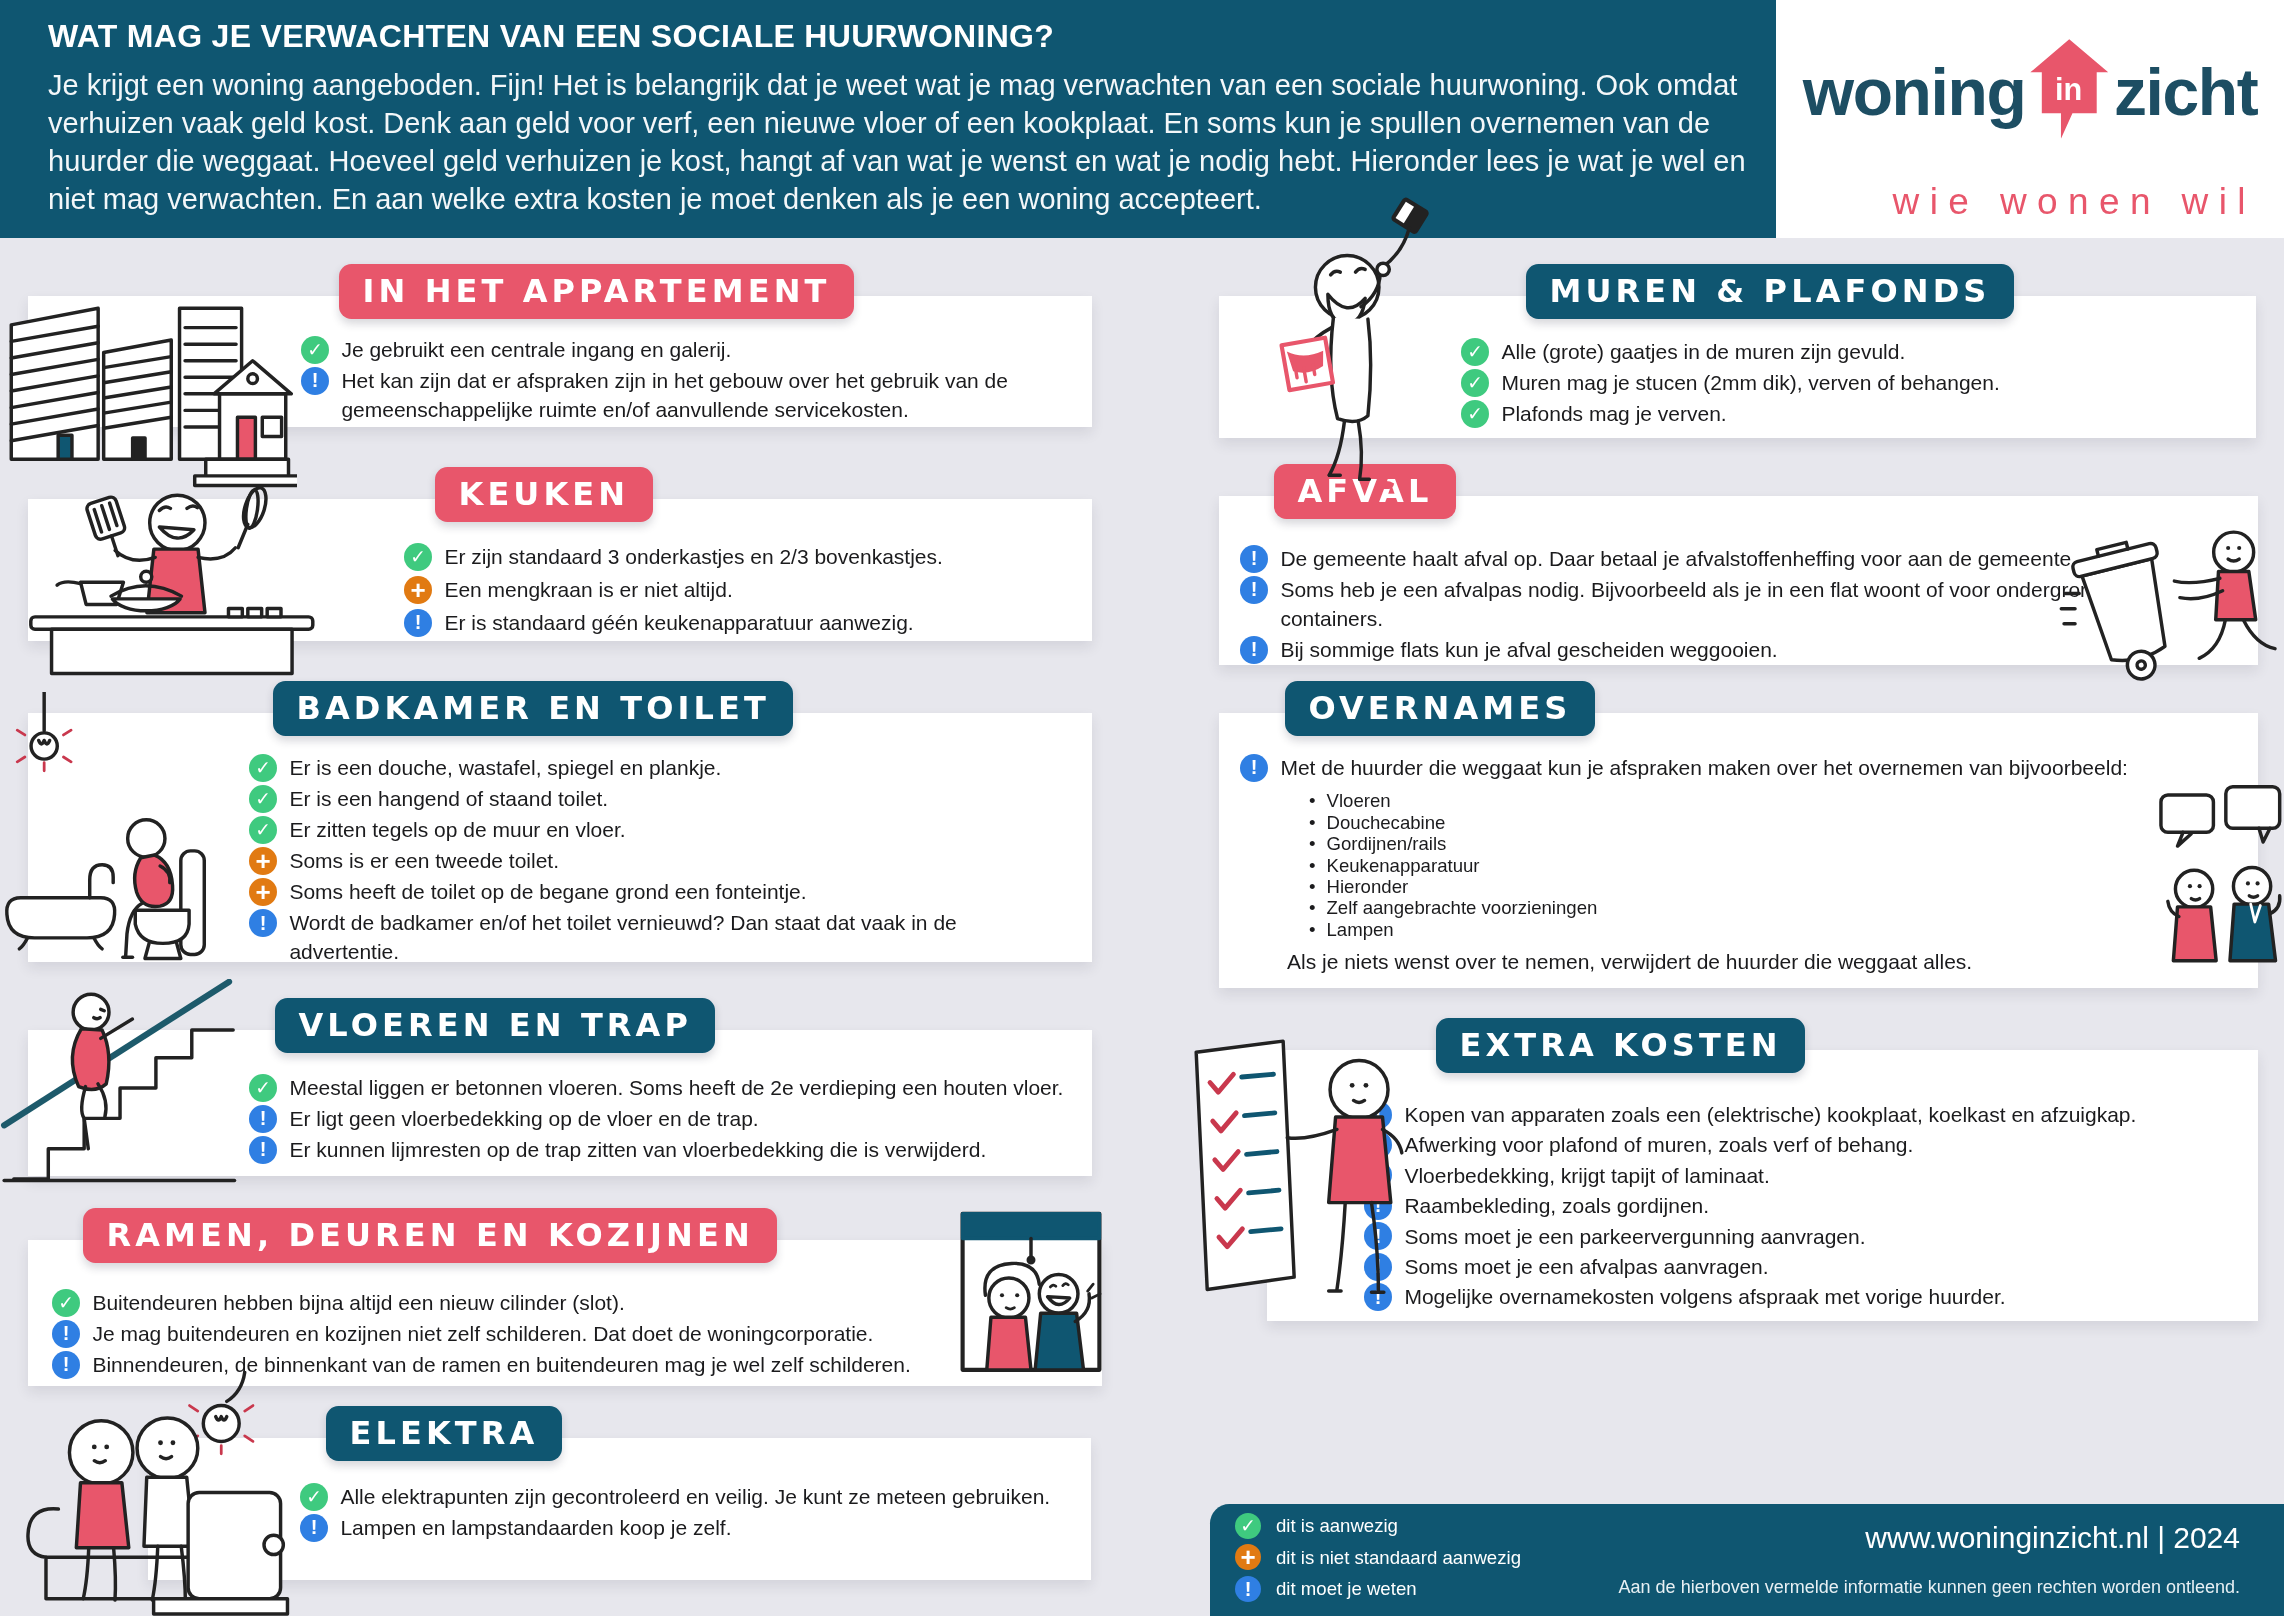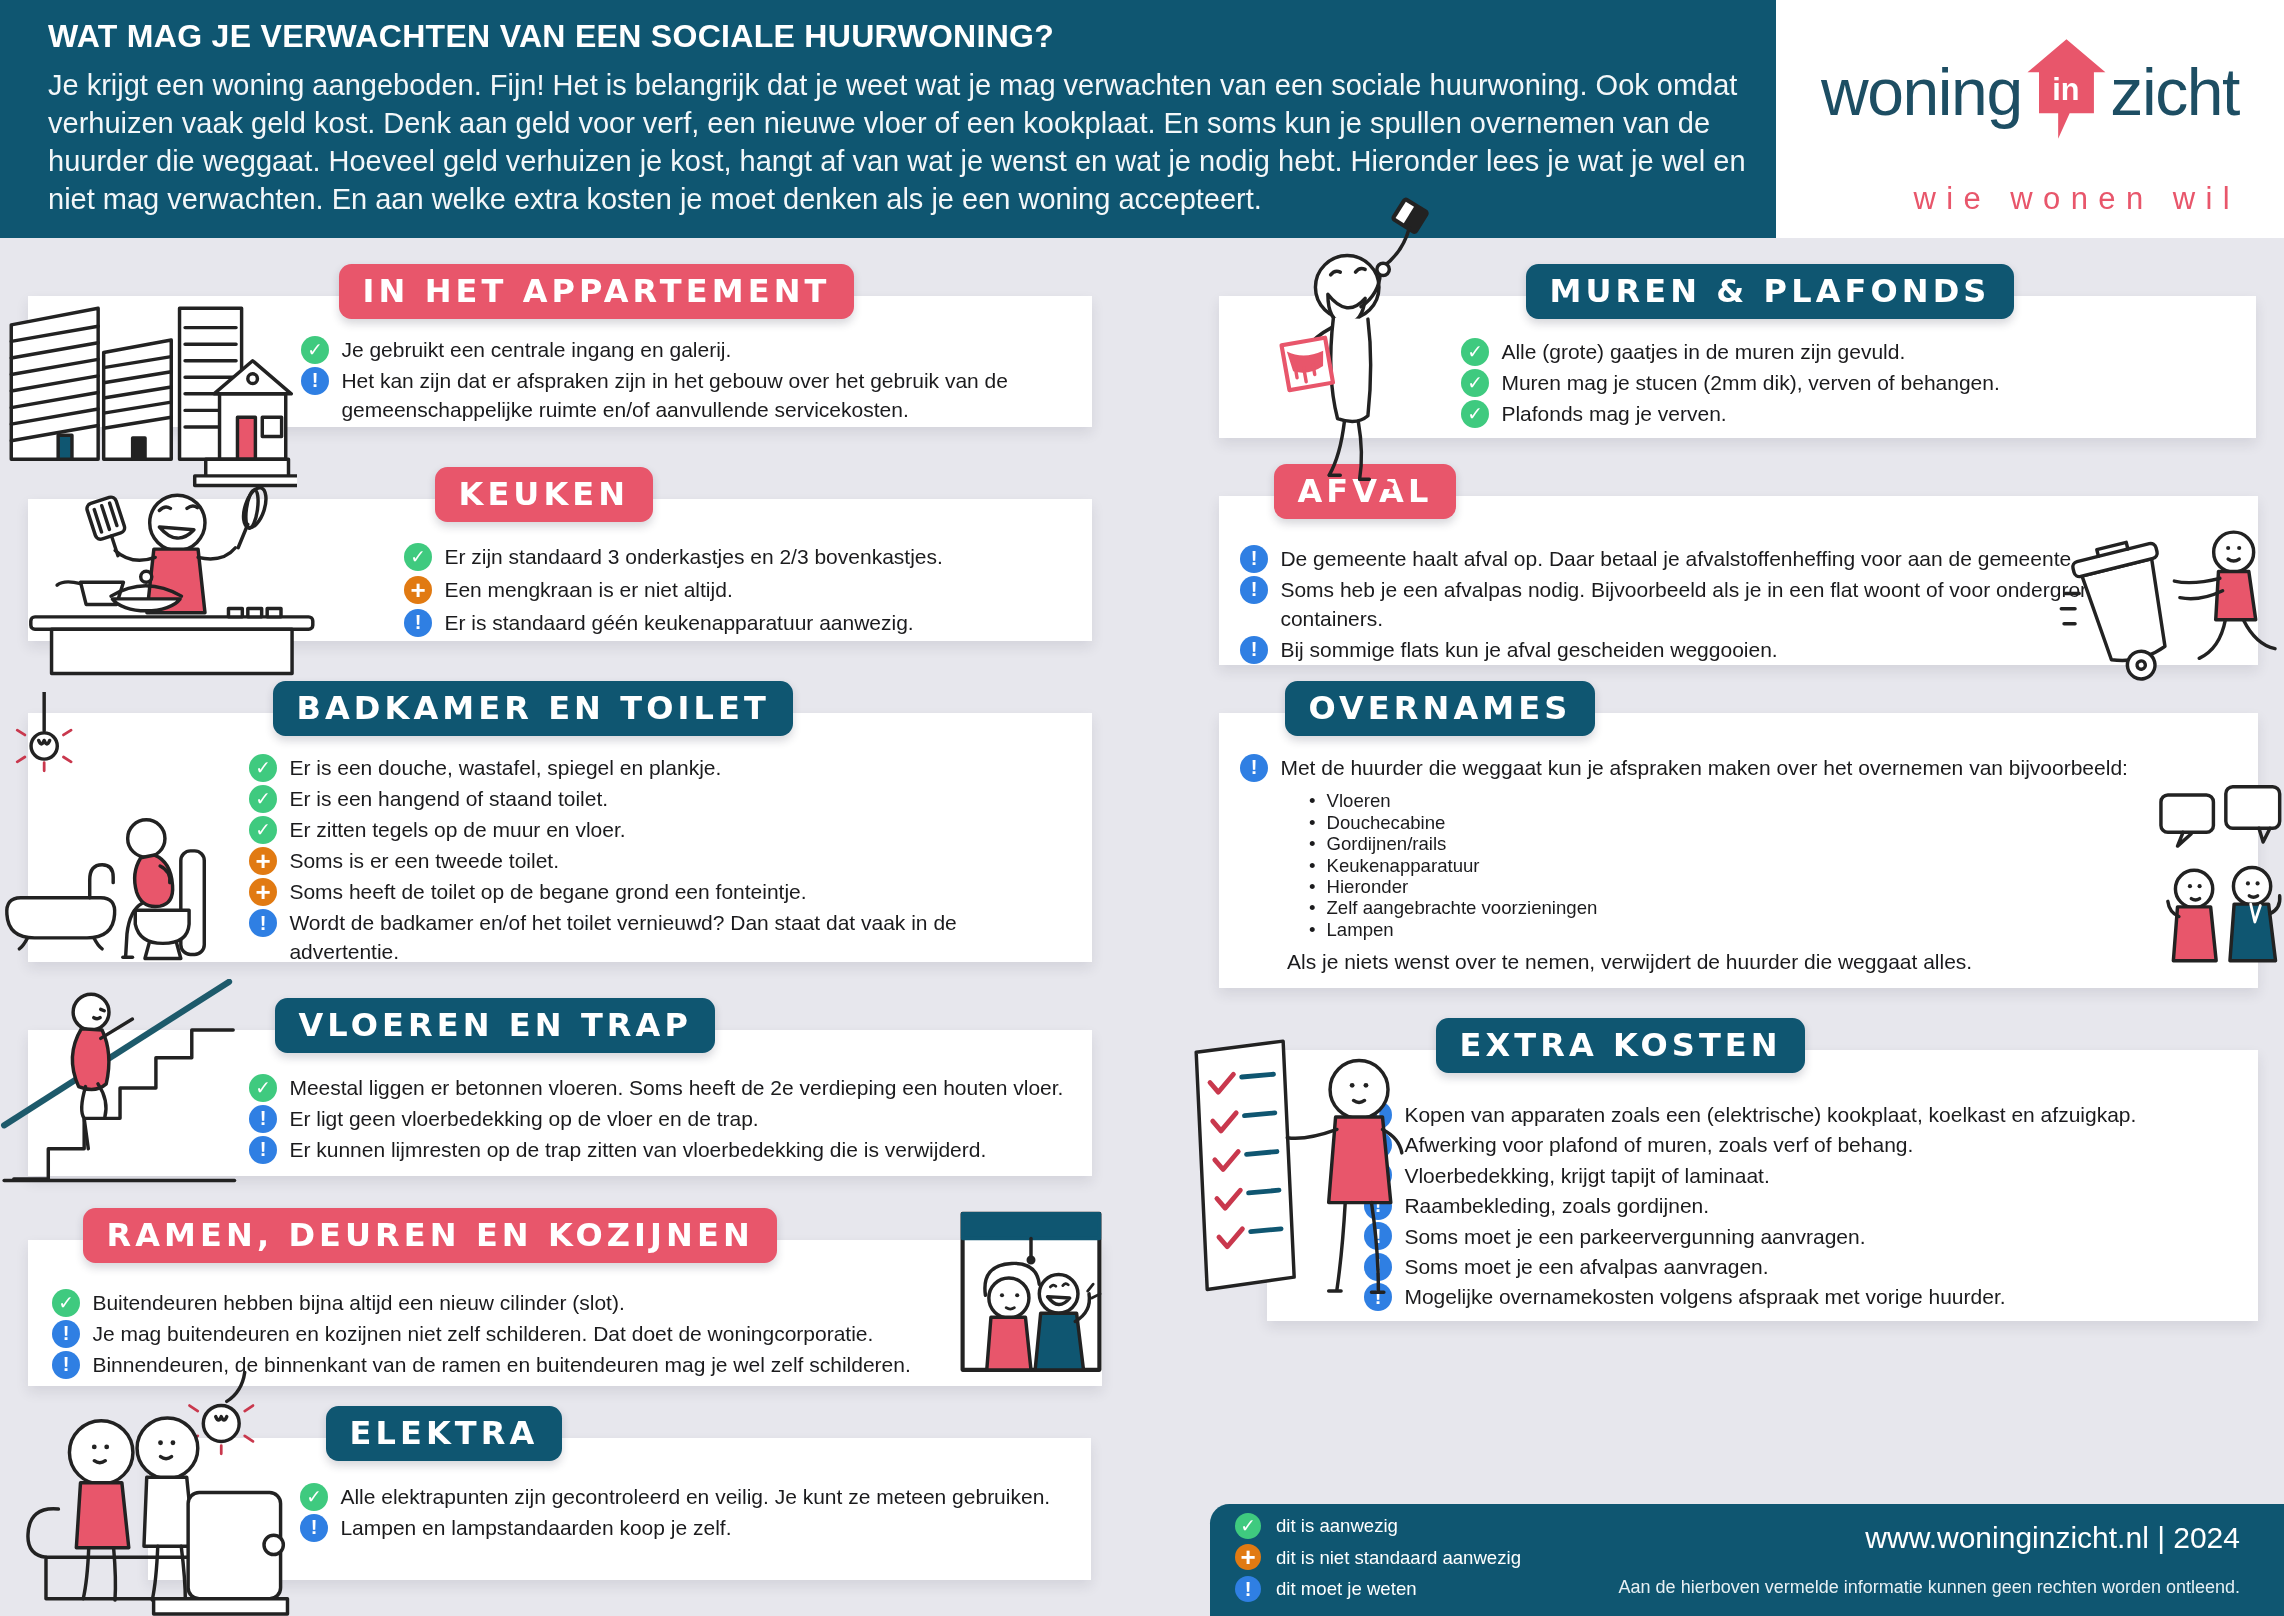--- a/index.html
+++ b/index.html
@@ -9,23 +9,23 @@
   *{box-sizing:border-box;margin:0;padding:0}
   body{font-family:"Liberation Sans","DejaVu Sans",sans-serif;background:#bbb}
   #page{position:relative;width:2284px;height:1616px;background:var(--bg);overflow:hidden}
 
   
   #header-bar{position:absolute;left:0;top:0;width:1776px;height:238px;background:var(--teal)}
   #page-title{position:absolute;left:48px;top:18px;font-size:32px;font-weight:700;color:#fff;letter-spacing:0.3px}
   #page-intro{position:absolute;left:48px;top:66px;width:1706px;font-size:29px;line-height:38px;color:#f3f7f9}
   #logo-panel{position:absolute;left:1776px;top:0;width:508px;height:238px;background:#fff}
   .logo-row{position:absolute;left:50%;top:33px;transform:translateX(-50%);display:flex;align-items:center;white-space:nowrap}
-  .logo-word{font-size:66px;font-weight:400;color:#1d4e63;letter-spacing:-1.4px}
+  .logo-word{font-size:66px;font-weight:700;color:#1d4e63;letter-spacing:-1.4px}
   .logo-house{width:83px;height:117px;margin:0 2.8px}
-  .logo-tagline{position:absolute;right:44px;top:181px;font-size:31px;color:var(--red);letter-spacing:10.4px;white-space:nowrap}
+  .logo-tagline{position:absolute;right:28px;top:181px;font-size:37px;color:var(--red);letter-spacing:10.4px;white-space:nowrap}
 
   
   .card{position:absolute;background:#fff;box-shadow:0 5.5px 12.4px rgba(40,40,60,.10);z-index:1}
   .badge{position:absolute;top:-32px;padding:8.3px 23.5px;border-radius:12.4px;font-family:"DejaVu Sans",sans-serif;
          font-size:32px;font-weight:700;color:#fff;letter-spacing:4.1px;white-space:nowrap;z-index:3;
          box-shadow:0 4.1px 8.3px rgba(40,40,60,.18)}
   .badge-red{background:var(--red)} .badge-teal{background:var(--teal)}
   .item{display:flex;gap:12.4px;margin-bottom:2.1px;font-size:21px;line-height:29px;color:var(--ink)}
   .icn{width:28px;height:28px;border-radius:50%;flex:none;display:inline-flex;align-items:center;justify-content:center;
        color:#fff;font-weight:700;margin-top:0.7px}

